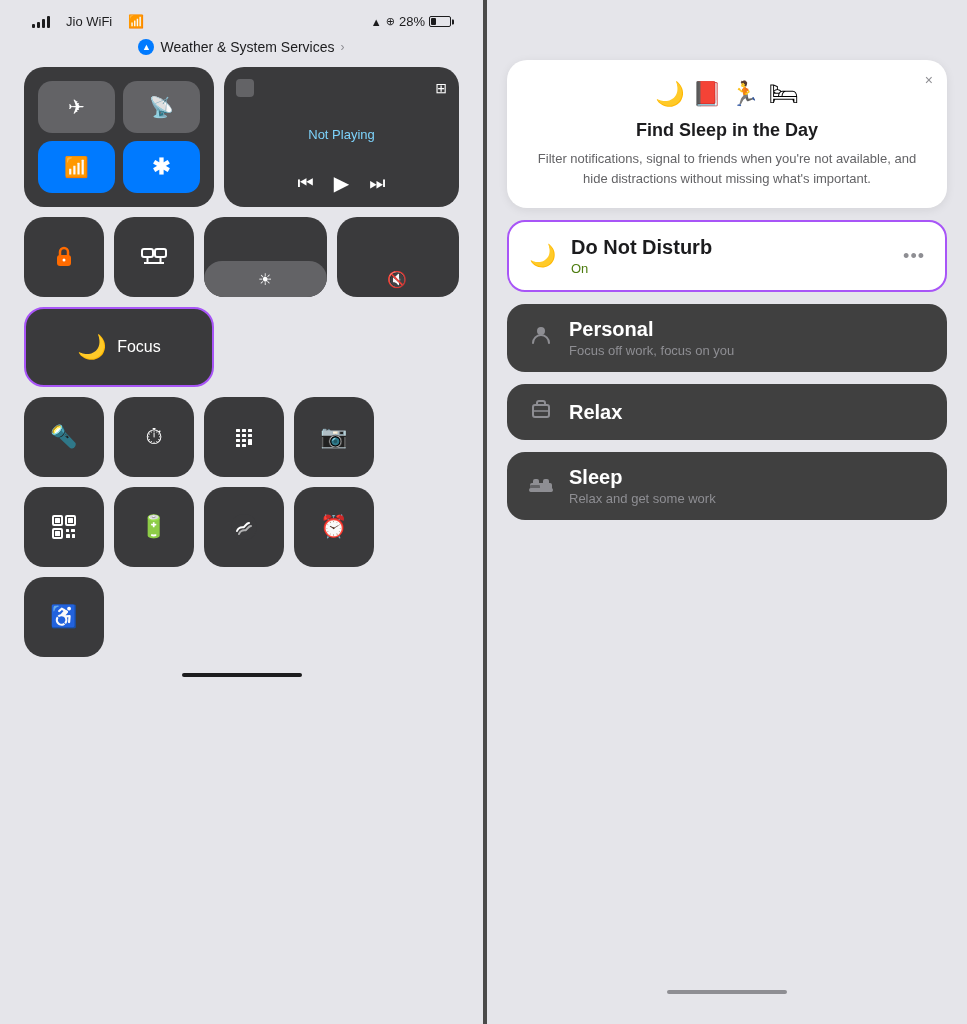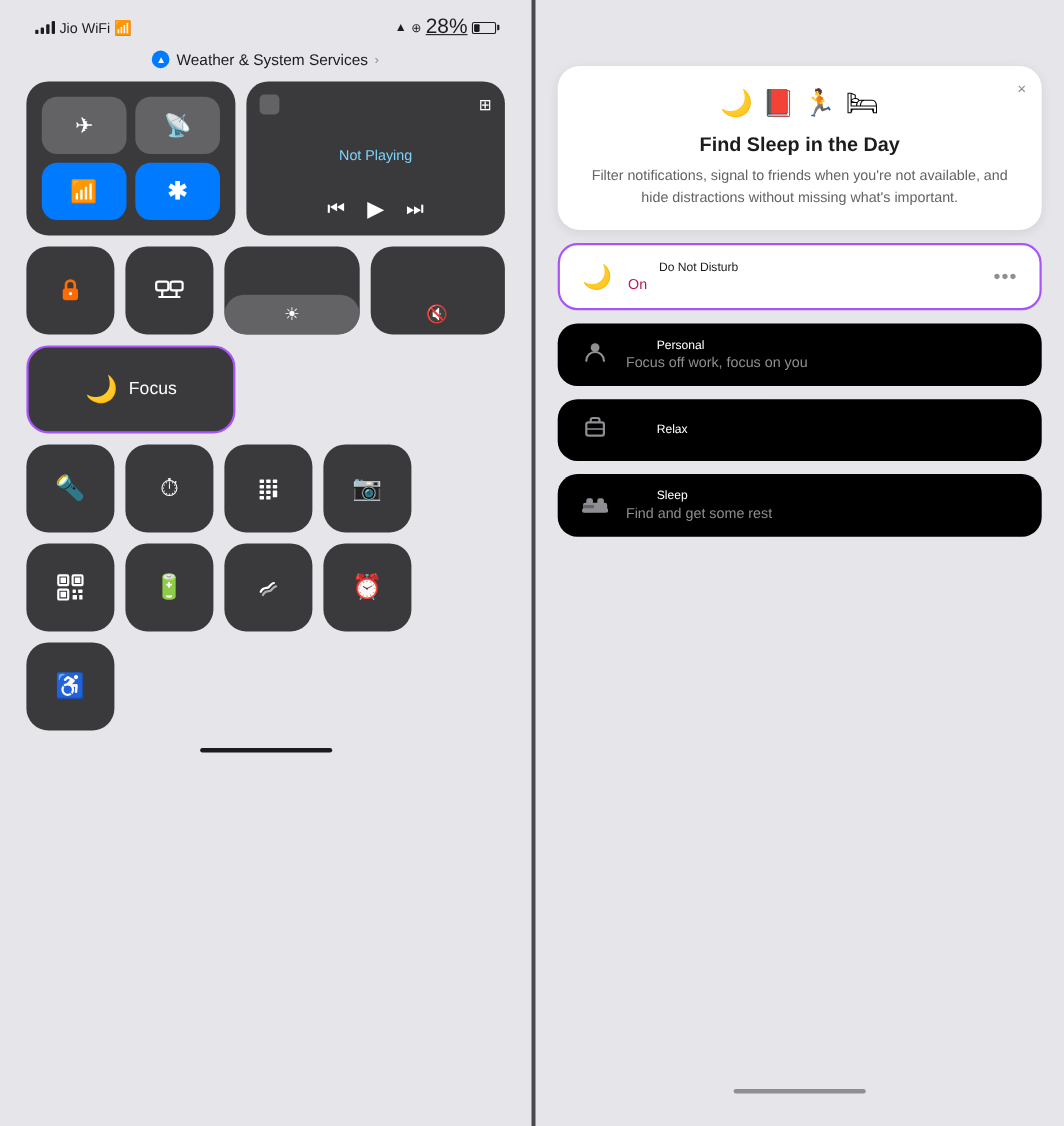--- a/index.html
+++ b/index.html
@@ -31,21 +31,21 @@
       align-items: center;
       justify-content: space-between;
       padding: 14px 8px 6px;
       font-size: 13px;
       font-weight: 500;
       color: #1c1c1e;
     }
     .status-left {
       display: flex;
       align-items: center;
-      gap: 4px;
+      gap: 16px;
     }
     .signal-bars {
       display: flex;
       gap: 2px;
       align-items: flex-end;
       height: 12px;
     }
     .signal-bar {
       width: 3px;
       background: #1c1c1e;
@@ -328,21 +328,21 @@
     .promo-desc {
       text-align: center;
       font-size: 13px;
       color: #636366;
       line-height: 1.5;
     }
 
     
     .focus-item {
       width: 100%;
-      background: #000000;
+      background: #404040;
       border-radius: 18px;
       padding: 14px 20px;
       display: flex;
       align-items: center;
       gap: 14px;
       cursor: pointer;
     }
     .focus-item.active {
       background: white;
       border: 2px solid #a855f7;
@@ -351,35 +351,34 @@
       font-size: 22px;
       color: #8e8e93;
       width: 28px;
       text-align: center;
       flex-shrink: 0;
     }
     .focus-item-text {
       flex: 1;
     }
     .focus-item-name {
-      font-size: 11px;
-      font-weight: 400;
-      color: white;
-      margin-left: 28px;
+      font-size: 20px;
+      font-weight: 700;
+      color: white;
     }
     .focus-item.active .focus-item-name {
       color: #1c1c1e;
     }
     .focus-item-sub {
       font-size: 13px;
       color: #8e8e93;
       margin-top: 2px;
     }
     .focus-item.active .focus-item-sub {
-      color: #be185d;
+      color: #4d7c0f;
     }
     .focus-item-dots {
       color: #8e8e93;
       font-size: 18px;
       letter-spacing: 1px;
     }
 
     .right-home-bar {
       width: 120px;
       height: 4px;
@@ -400,21 +399,21 @@
         <div class="signal-bar" style="height:6px"></div>
         <div class="signal-bar" style="height:9px"></div>
         <div class="signal-bar" style="height:12px"></div>
       </div>
       <span style="font-size:13px;font-weight:500;">Jio WiFi</span>
       <span style="font-size:13px;">📶</span>
     </div>
     <div class="status-right">
       <span style="font-size:11px;">▲</span>
       <span style="font-size:11px;">⊕</span>
-      <span style="font-size:19px;font-weight:500;text-decoration:underline;">28%</span>
+      <span style="font-size:13px;font-weight:500;">28%</span>
       <div class="battery">
         <div class="battery-fill"></div>
       </div>
     </div>
   </div>
 
   <div class="cc-header">
     <div class="location-icon">▲</div>
     <span>Weather &amp; System Services</span>
     <span class="chevron-icon">›</span>
@@ -590,18 +589,18 @@
       <svg width="24" height="18" viewBox="0 0 24 18" fill="none">
         <rect x="1" y="8" width="22" height="9" rx="2" fill="#8e8e93"></rect>
         <rect x="1" y="10" width="10" height="7" rx="1" fill="#636366"></rect>
         <rect x="0" y="13" width="24" height="4" rx="2" fill="#8e8e93"></rect>
         <rect x="4" y="4" width="6" height="6" rx="2" fill="#8e8e93"></rect>
         <rect x="14" y="4" width="6" height="6" rx="2" fill="#8e8e93"></rect>
       </svg>
     </span>
     <div class="focus-item-text">
       <div class="focus-item-name">Sleep</div>
-      <div class="focus-item-sub">Find and get some rest</div>
+      <div class="focus-item-sub">Relax and get some work</div>
     </div>
   </div>
 
   <div class="right-home-bar"></div>
 </div>
 
 </body></html>

